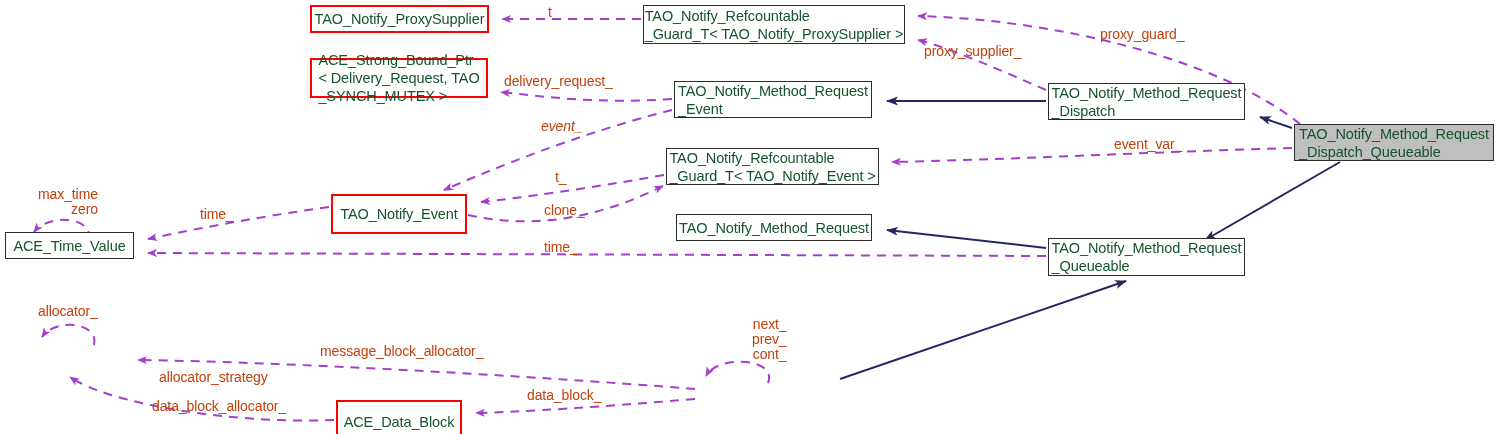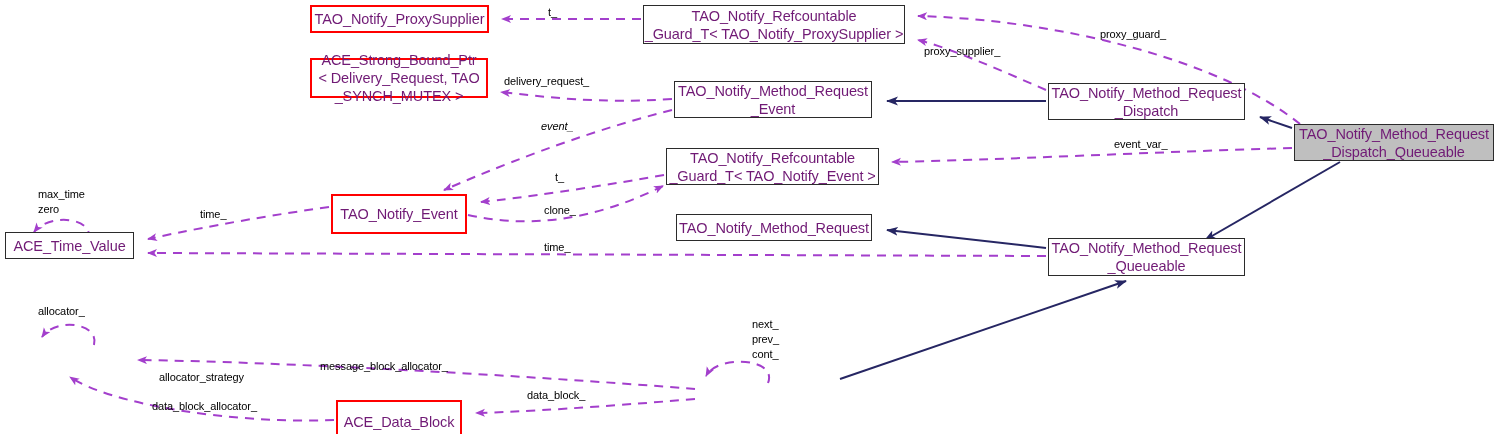--- a/index.html
+++ b/index.html
@@ -22,43 +22,43 @@
     width: 1499px;
     height: 434px;
     pointer-events: none;
   }
   .node {
     position: absolute;
     box-sizing: border-box;
     display: flex;
     align-items: center;
     justify-content: center;
-    text-align: center;
+    text-align: left;
     background: #ffffff;
     border: 1px solid #2b2b2b;
-    color: #701a75;
+    color: #14532d;
     font-size: 14.5px;
     line-height: 18px;
     white-space: pre;
     letter-spacing: -0.1px;
   }
   .node.red {
     border: 2px solid #ff0000;
   }
   .node.highlight {
     background: #bfbfbf;
     border: 1px solid #2b2b2b;
   }
   .edge-label {
     position: absolute;
-    color: #000000;
-    font-size: 11px;
+    color: #c2410c;
+    font-size: 14px;
     line-height: 15px;
     white-space: pre;
-    text-align: left;
+    text-align: right;
     letter-spacing: -0.1px;
     background: transparent;
   }
 </style>
 </head>
 <body>
 
 <div id="diagram-root">
 
   <svg id="edge-layer" viewBox="0 0 1499 434" width="1499" height="434" xmlns="http://www.w3.org/2000/svg">
@@ -176,21 +176,21 @@
   <div class="edge-label" style="left:544px;top:203px;">clone_</div>
 
   <div class="edge-label" style="left:544px;top:240px;">time_</div>
 
   <div class="edge-label" style="left:38px;top:304px;">allocator_</div>
 
   <div class="edge-label" style="left:752px;top:317px;">next_
 prev_
 cont_</div>
 
-  <div class="edge-label" style="left:320px;top:359px;">message_block_allocator_</div>
+  <div class="edge-label" style="left:320px;top:344px;">message_block_allocator_</div>
 
   <div class="edge-label" style="left:159px;top:370px;">allocator_strategy</div>
 
   <div class="edge-label" style="left:152px;top:399px;">data_block_allocator_</div>
 
   <div class="edge-label" style="left:527px;top:388px;">data_block_</div>
 
 </div>
 
 </body></html>

